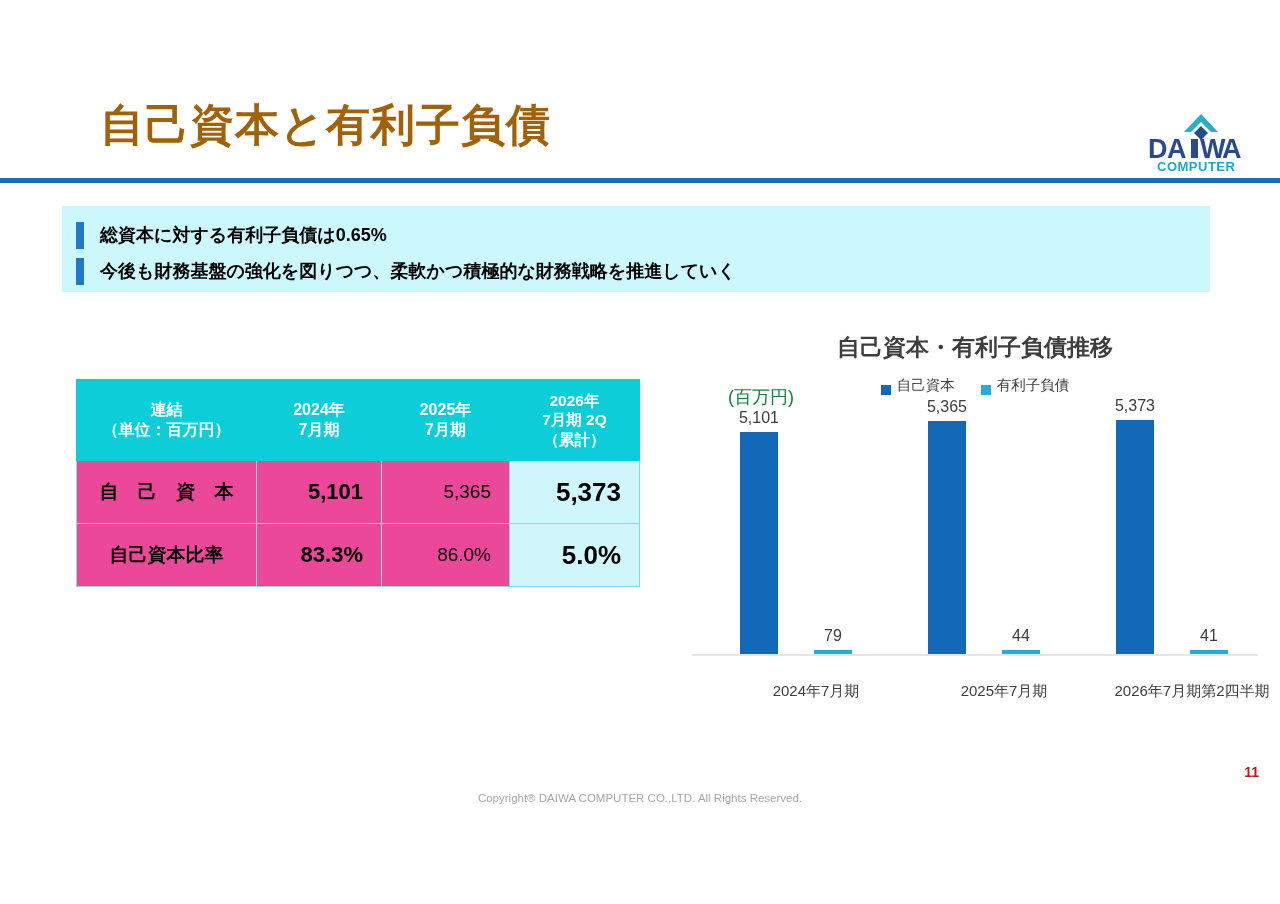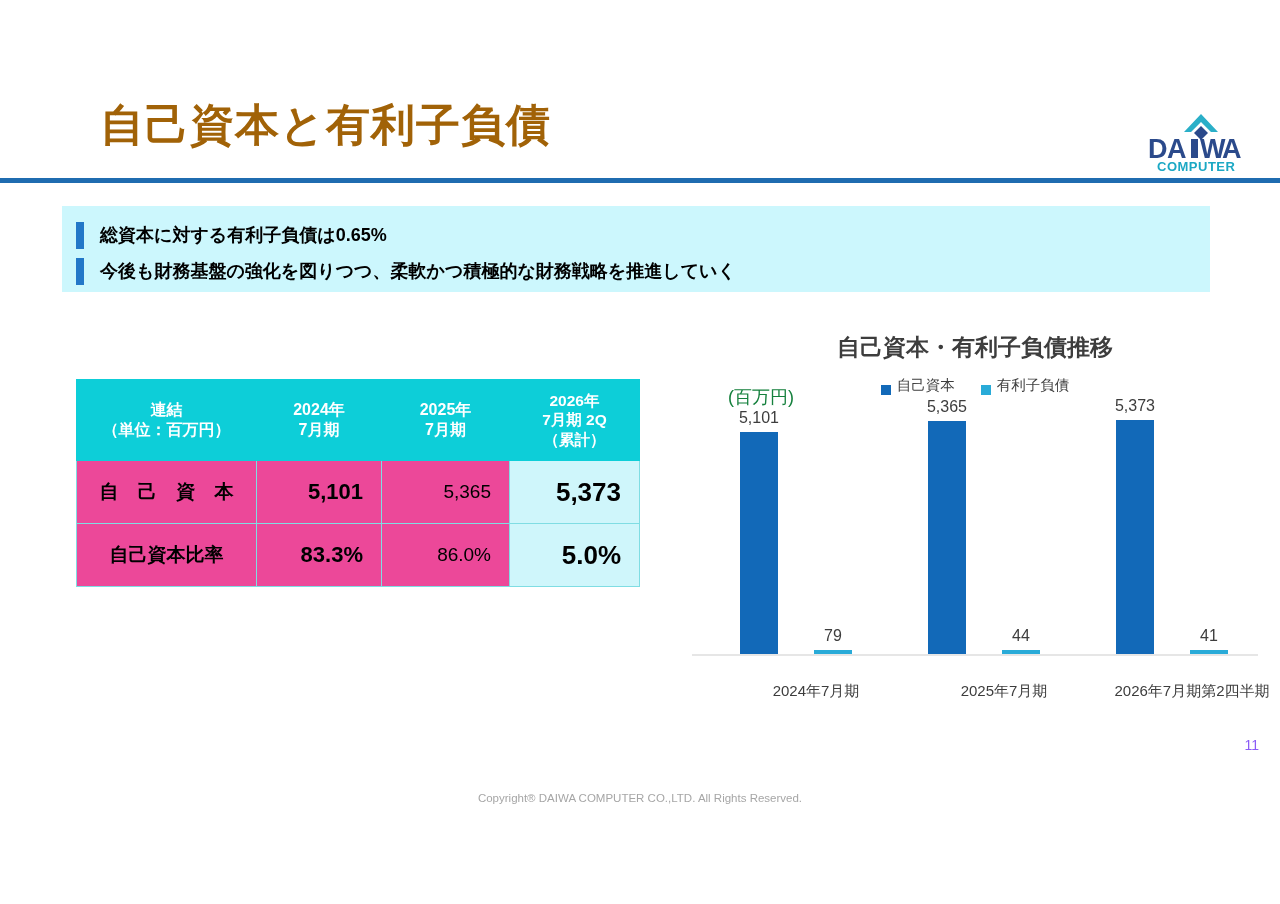--- a/index.html
+++ b/index.html
@@ -260,23 +260,24 @@
     text-align: center;
   }
   .xlabel.x0 { left: 34px;  width: 176px; }
   .xlabel.x1 { left: 222px; width: 176px; }
   .xlabel.x2 { left: 396px; width: 204px; }
 
   
   .page-number {
     position: absolute;
     right: 21px;
-    top: 737px;
+    top: 764px;
     font-size: 14px;
-    color: #8b5cf6;
+    color: #b91c1c;
+    font-weight: bold;
   }
   .copyright {
     position: absolute;
     left: 0;
     top: 792px;
     width: 1280px;
     text-align: center;
     font-size: 11.5px;
     color: #A6A6A6;
     white-space: nowrap;

